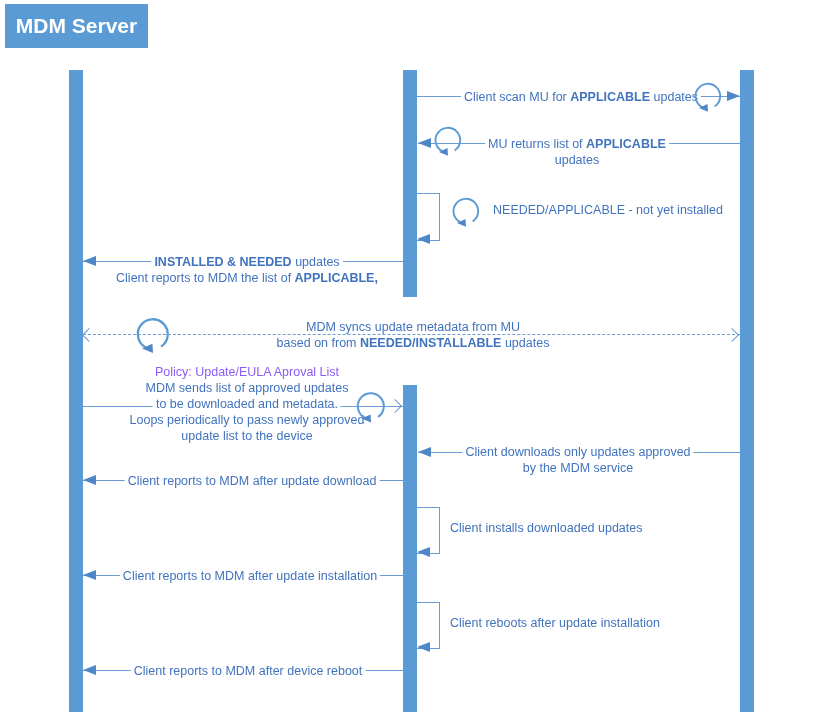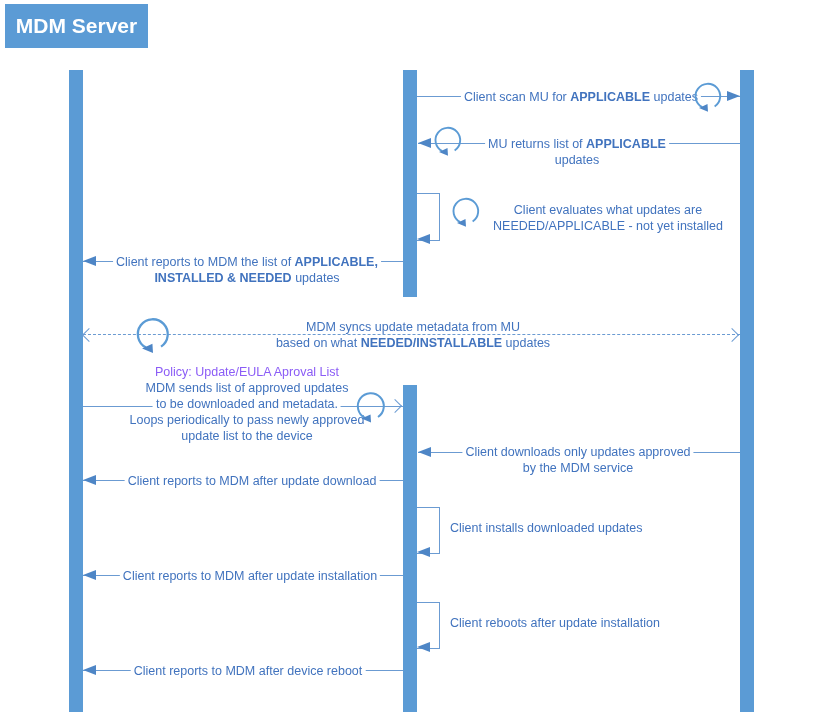--- a/index.html
+++ b/index.html
@@ -67,37 +67,36 @@
 
   <div class="selfbox" style="left:417px;top:193px;width:22px;height:46px"></div>
   <div class="arrL" style="left:417px;top:234px"></div>
   <div class="loop" style="left:447px;top:192px">
     <svg width="38" height="38" viewBox="0 0 40 40">
         <path d="M 27 31 A 13 13 0 1 0 14 31.8" fill="none" stroke="#5B9BD5" stroke-width="2"></path>
         <path d="M 10.5 32.5 L 19.5 28.5 L 20 36.5 Z" fill="#4e86c6"></path>
       </svg>
   </div>
   <div class="lbl" style="left:608px;top:202px">
-    <div>Client evaluates what updates are</div>
     <div>NEEDED/APPLICABLE - not yet installed</div>
   </div>
 
   <div class="mline" style="left:83px;top:261px;width:320px"></div>
   <div class="arrL" style="left:83px;top:256px"></div>
   <div class="lbl" style="left:247px;top:254px">
+    <div><span class="bgw"><b>INSTALLED &amp; NEEDED</b><span> updates</span></span></div>
     <div><span class="bgw"><span>Client reports to MDM the list of </span><b>APPLICABLE,</b></span></div>
-    <div><span class="bgw"><b>INSTALLED &amp; NEEDED</b><span> updates</span></span></div>
   </div>
 
   <div class="mline dashed" style="left:83px;top:334px;width:657px"></div>
   <div class="chevL" style="left:84px;top:330px"></div>
   <div class="chevR" style="left:727px;top:330px"></div>
   <div class="lbl" style="left:413px;top:319px">
     <div><span class="bgw">MDM syncs update metadata from MU</span></div>
-    <div><span class="bgw"><span>based on what </span><b>NEEDED/INSTALLABLE</b><span> updates</span></span></div>
+    <div><span class="bgw"><span>based on from </span><b>NEEDED/INSTALLABLE</b><span> updates</span></span></div>
   </div>
   <div class="loop" style="left:130px;top:311px">
     <svg width="46" height="46" viewBox="0 0 40 40">
         <path d="M 27 31 A 13 13 0 1 0 14 31.8" fill="none" stroke="#5B9BD5" stroke-width="2"></path>
         <path d="M 10.5 32.5 L 19.5 28.5 L 20 36.5 Z" fill="#4e86c6"></path>
       </svg>
   </div>
 
   <div class="mline" style="left:83px;top:406px;width:320px"></div>
   <div class="chevR" style="left:390px;top:401px"></div>

